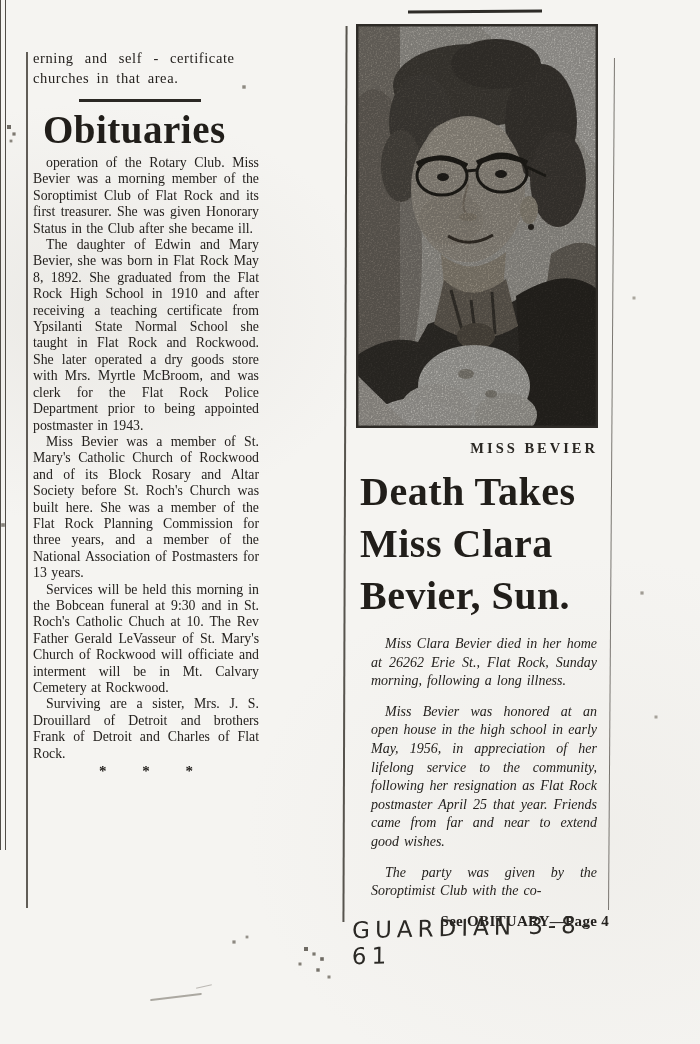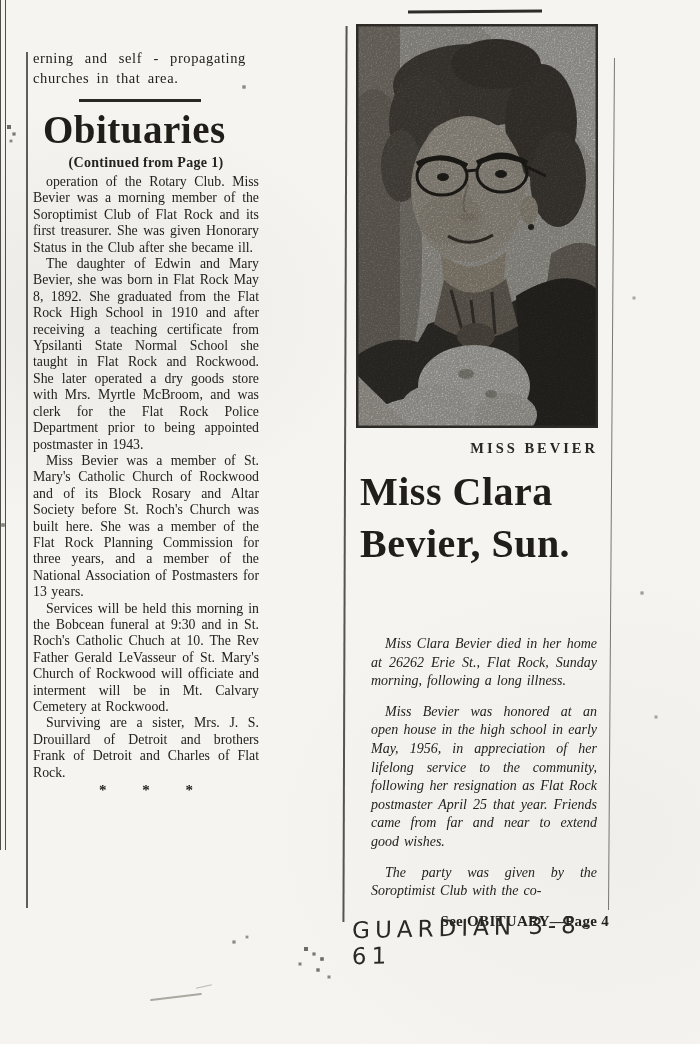--- a/index.html
+++ b/index.html
@@ -78,26 +78,25 @@
 
 <div class="page">
 
   <div class="vrule left-rule"></div>
   <div class="left-dbl"></div>
   <div class="vrule mid-rule"></div>
   <div class="vrule right-rule"></div>
   <div class="photo-topline"></div>
 
   <div class="left-content">
-    <div class="frag-line1">erning and self - propagating</div>
+    <div class="frag-line1">erning and self - certificate</div>
     <div class="frag-line2">churches in that area.</div>
 
     <div class="obit-divider"></div>
     <div class="obit-title">Obituaries</div>
-    <div class="continued-line">(Continued from Page 1)</div>
 
     <p class="body-p">operation of the Rotary Club. Miss Bevier was a morning member of the Soroptimist Club of Flat Rock and its first treasurer. She was given Honorary Status in the Club after she became ill.</p>
     <p class="body-p">The daughter of Edwin and Mary Bevier, she was born in Flat Rock May 8, 1892. She graduated from the Flat Rock High School in 1910 and after receiving a teaching certificate from Ypsilanti State Normal School she taught in Flat Rock and Rockwood. She later operated a dry goods store with Mrs. Myrtle McBroom, and was clerk for the Flat Rock Police Department prior to being appointed postmaster in 1943.</p>
     <p class="body-p">Miss Bevier was a member of St. Mary's Catholic Church of Rockwood and of its Block Rosary and Altar Society before St. Roch's Church was built here. She was a member of the Flat Rock Planning Commission for three years, and a member of the National Association of Postmasters for 13 years.</p>
     <p class="body-p">Services will be held this morning in the Bobcean funeral at 9:30 and in St. Roch's Catholic Chuch at 10. The Rev Father Gerald LeVasseur of St. Mary's Church of Rockwood will officiate and interment will be in Mt. Calvary Cemetery at Rockwood.</p>
     <p class="body-p">Surviving are a sister, Mrs. J. S. Drouillard of Detroit and brothers Frank of Detroit and Charles of Flat Rock.</p>
 
     <div class="stars">* * *</div>
   </div>
 
@@ -168,20 +167,21 @@
       <ellipse cx="135" cy="370" rx="6" ry="4" fill="#b7b2a6"></ellipse>
 
       <rect x="0" y="0" width="242" height="404" filter="url(#grain)" opacity="0.42"></rect>
       <rect x="1.2" y="1.2" width="239.6" height="401.6" fill="none" stroke="#2e2b27" stroke-width="2.5"></rect>
     </svg>
   </div>
 
   <div class="photo-caption">MISS BEVIER</div>
 
   <div class="headline">
+    <div>Death Takes</div>
     <div>Miss Clara</div>
     <div>Bevier, Sun.</div>
   </div>
 
   <div class="right-body">
     <p class="right-p">Miss Clara Bevier died in her home at 26262 Erie St., Flat Rock, Sunday morning, following a long illness.</p>
     <p class="right-p">Miss Bevier was honored at an open house in the high school in early May, 1956, in appreciation of her lifelong service to the community, following her resignation as Flat Rock postmaster April 25 that year. Friends came from far and near to extend good wishes.</p>
     <p class="right-p">The party was given by the Soroptimist Club with the co-</p>
     <div class="see-note">See OBITUARY—Page 4</div>
   </div>

